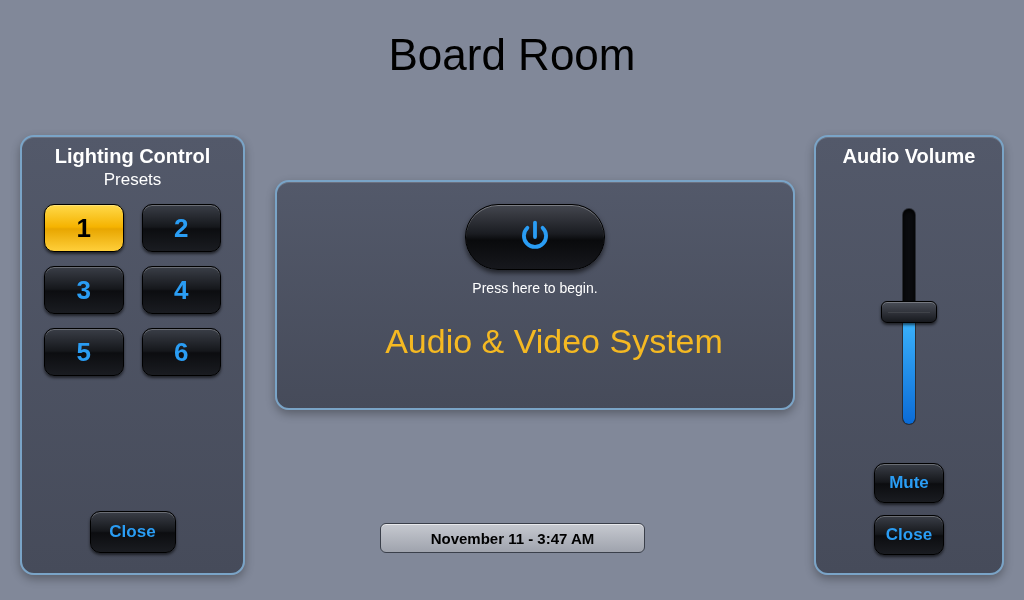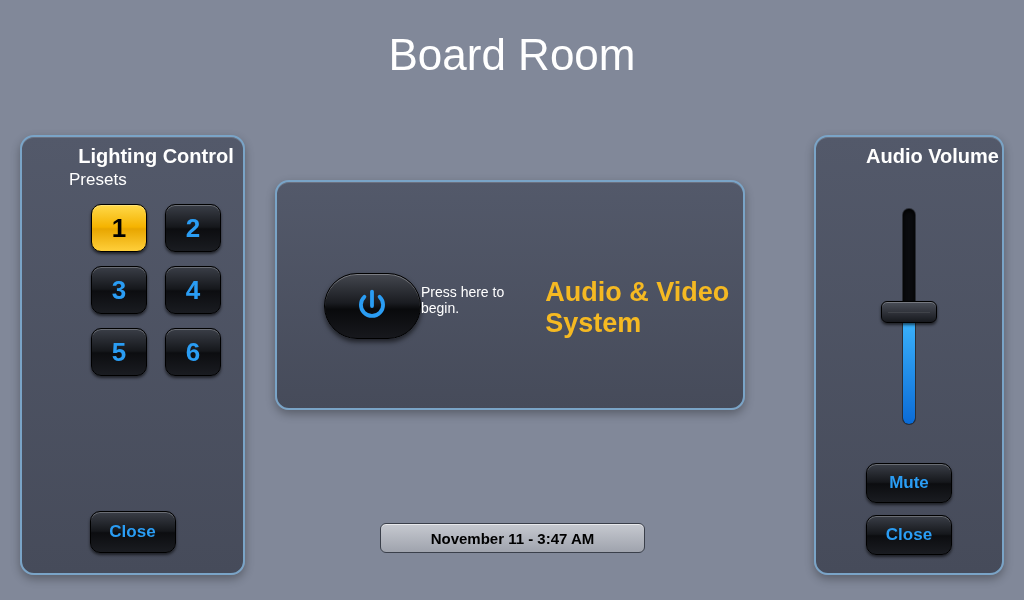--- a/index.html
+++ b/index.html
@@ -9,40 +9,40 @@
     font-family: Arial, Helvetica, sans-serif;
     overflow: hidden;
     position: relative;
   }
   .title {
     position: absolute;
     top: 30px; left: 0; right: 0;
     text-align: center;
     font-size: 44px;
     font-weight: 400;
-    color: #ffffff;
+    color: #000000;
   }
   .panel {
     position: absolute;
     background: linear-gradient(180deg, #53596a 0%, #464b5a 100%);
     border: 2px solid #7aa4c7;
     border-radius: 14px;
     box-shadow: inset 0 1px 0 rgba(255,255,255,0.15), 0 4px 10px rgba(0,0,0,0.3);
-    padding-left: 47px;
   }
   .panel-title {
     color: #fff;
     font-size: 20px;
     font-weight: bold;
     text-align: center;
     margin-top: 8px;
   }
   .panel-sub {
     color: #fff;
     font-size: 17px;
+    text-align: center;
     margin-top: 2px;
   }
   
   .lighting {
     left: 20px; top: 135px;
     width: 225px; height: 440px;
   }
   .preset-grid {
     display: grid;
     grid-template-columns: 1fr 1fr;
@@ -72,44 +72,44 @@
   .lighting .close-wrap {
     position: absolute;
     bottom: 20px; left: 0; right: 0;
     display: flex; justify-content: center;
   }
   .close-btn { width: 86px; height: 42px; font-size: 17px; }
 
   
   .center {
     left: 275px; top: 180px;
-    width: 470px; height: 230px;
+    width: 520px; height: 230px;
     display: flex;
-    flex-direction: row;
+    flex-direction: column;
     align-items: center;
   }
   .power-btn {
     margin-top: 22px;
     width: 140px; height: 66px;
     border-radius: 33px;
     border: 1px solid #000;
     background: linear-gradient(180deg, #44474f 0%, #1a1c21 45%, #090a0c 55%, #17181d 100%);
     box-shadow: inset 0 1px 0 rgba(255,255,255,0.3), 0 3px 5px rgba(0,0,0,0.6);
     display: flex; align-items: center; justify-content: center;
     cursor: pointer;
   }
   .press-text {
     color: #fff;
     font-size: 14px;
     margin-top: 10px;
   }
   .av-title {
     color: #f5b922;
-    font-size: 27px;
-    font-weight: bold;
+    font-size: 34px;
+    font-weight: normal;
     margin-top: 26px;
     margin-left: 38px;
   }
 
   
   .datetime {
     position: absolute;
     left: 380px; top: 523px;
     width: 265px; height: 30px;
     border-radius: 6px;
@@ -156,21 +156,21 @@
     content:"";
     position:absolute; left:6px; right:6px; top:50%; height:1px;
     background: rgba(255,255,255,0.08);
   }
   .audio-btns {
     position: absolute;
     bottom: 18px; left: 0; right: 0;
     display: flex; flex-direction: column; align-items: center;
     gap: 12px;
   }
-  .audio-btns .btn { width: 86px; height: 40px; font-size: 17px; }
+  .audio-btns .btn { width: 70px; height: 40px; font-size: 17px; }
 </style>
 </head>
 <body>
 
 <div class="title">Board Room</div>
 
 <div class="panel lighting">
   <div class="panel-title">Lighting Control</div>
   <div class="panel-sub">Presets</div>
   <div class="preset-grid">

